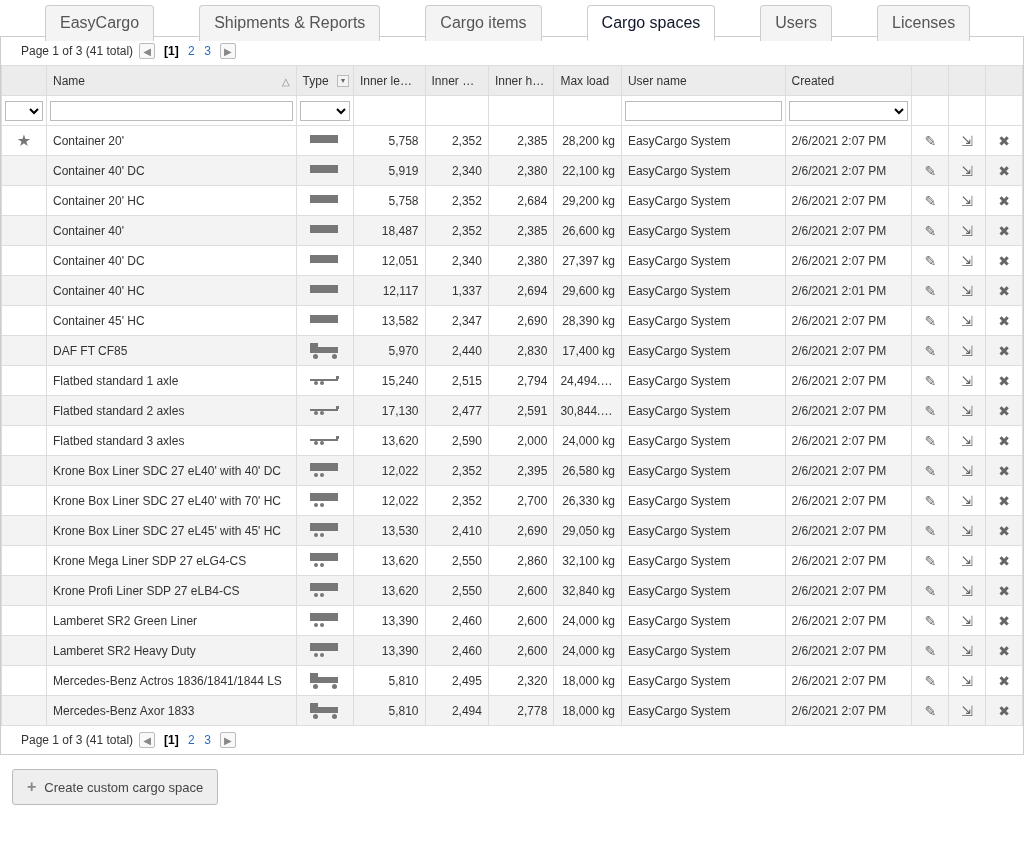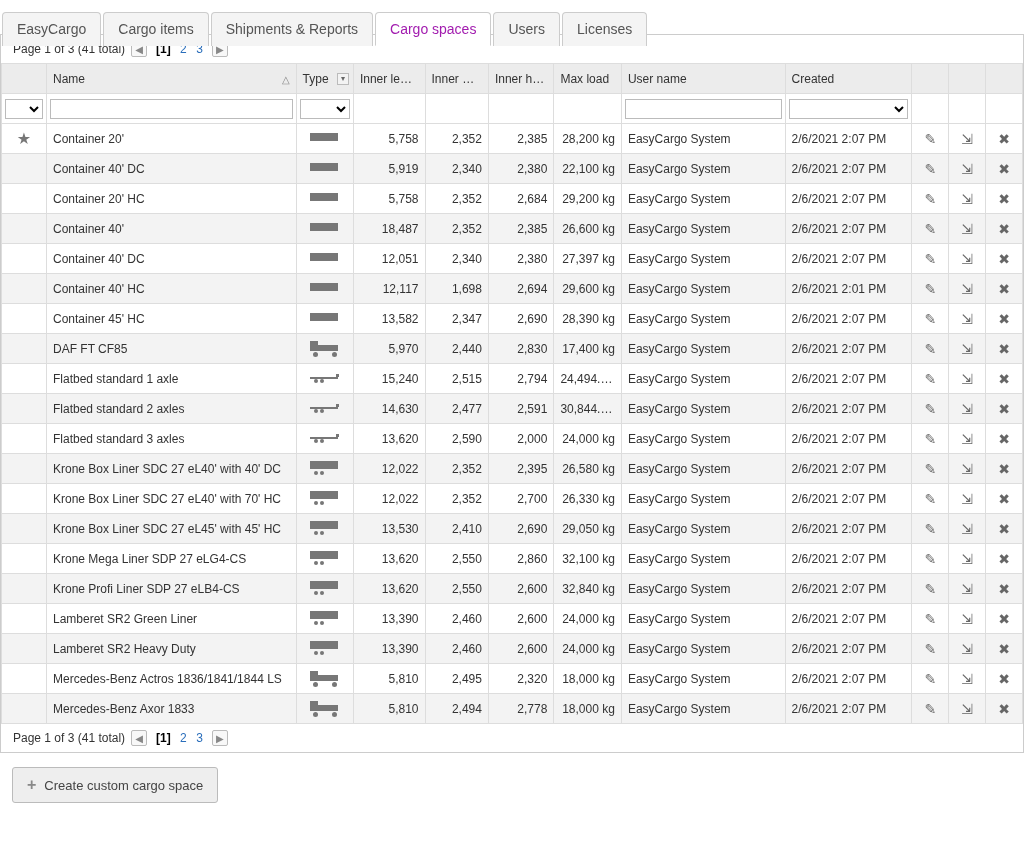--- a/index.html
+++ b/index.html
@@ -12,48 +12,49 @@
     width: 1024px;
   }
   
   .tabs {
     display: flex;
     border-bottom: 1px solid #ccc;
     padding: 0 2px;
   }
   .tab {
     padding: 8px 14px;
-    font-size: 14px;
+    font-size: 16px;
     color: #555;
     background: #f4f4f4;
     border: 1px solid #ccc;
     border-bottom: none;
     border-top-left-radius: 4px;
     border-top-right-radius: 4px;
     margin-right: 2px;
     cursor: pointer;
     position: relative;
-    top: 12px;
+    top: 5px;
+    margin-left: 43px;
   }
   .tab.active {
     background: #fff;
     border-bottom: 1px solid #fff;
-    color: #a21caf;
+    color: #0f172a;
   }
   
   .panel {
     border: 1px solid #ccc;
     border-top: none;
     margin: 0;
   }
   .pager {
     display: flex;
     align-items: center;
     gap: 6px;
-    padding: 6px 12px;
+    padding: 6px 20px;
     font-size: 12px;
     color: #333;
   }
   .pager .page-btn {
     display: inline-flex;
     align-items: center;
     justify-content: center;
     width: 16px;
     height: 16px;
     border: 1px solid #bbb;
@@ -199,22 +200,22 @@
   col.c-star{width:44px;} col.c-name{width:244px;} col.c-type{width:56px;}
   col.c-len{width:70px;} col.c-wid{width:62px;} col.c-hei{width:64px;}
   col.c-load{width:66px;} col.c-user{width:160px;} col.c-created{width:124px;}
   col.c-a1{width:36px;} col.c-a2{width:36px;} col.c-a3{width:36px;}
 </style>
 </head>
 <body>
 
 <div class="tabs" id="tabs">
     <div class="tab">EasyCargo</div>
+    <div class="tab">Shipments &amp; Reports</div>
     <div class="tab">Cargo items</div>
-    <div class="tab">Shipments &amp; Reports</div>
     <div class="tab active">Cargo spaces</div>
     <div class="tab">Users</div>
     <div class="tab">Licenses</div>
   </div>
 
 <div class="panel">
 
   <div class="pager">
     <span>Page 1 of 3 (41 total)</span>
     <span class="page-btn">◀</span>
@@ -336,21 +337,21 @@
           <td>2/6/2021 2:07 PM</td>
           <td class="ctr"><span class="act">✎</span></td>
           <td class="ctr"><span class="act">⇲</span></td>
           <td class="ctr"><span class="act">✖</span></td>
         </tr>
         <tr>
           <td class="ctr"></td>
           <td>Container 40' HC</td>
           <td class="ctr"><span class="type-icon"><div class="type-container"></div></span></td>
           <td class="num">12,117</td>
-          <td class="num">1,698</td>
+          <td class="num">1,337</td>
           <td class="num">2,694</td>
           <td class="num">29,600 kg</td>
           <td>EasyCargo System</td>
           <td>2/6/2021 2:01 PM</td>
           <td class="ctr"><span class="act">✎</span></td>
           <td class="ctr"><span class="act">⇲</span></td>
           <td class="ctr"><span class="act">✖</span></td>
         </tr>
         <tr>
           <td class="ctr"></td>
@@ -391,21 +392,21 @@
           <td>EasyCargo System</td>
           <td>2/6/2021 2:07 PM</td>
           <td class="ctr"><span class="act">✎</span></td>
           <td class="ctr"><span class="act">⇲</span></td>
           <td class="ctr"><span class="act">✖</span></td>
         </tr>
         <tr>
           <td class="ctr"></td>
           <td>Flatbed standard 2 axles</td>
           <td class="ctr"><span class="type-icon type-flatbed"><span class="hitch"></span><span class="wheel1"></span><span class="wheel2"></span></span></td>
-          <td class="num">14,630</td>
+          <td class="num">17,130</td>
           <td class="num">2,477</td>
           <td class="num">2,591</td>
           <td class="num">30,844.3 kg</td>
           <td>EasyCargo System</td>
           <td>2/6/2021 2:07 PM</td>
           <td class="ctr"><span class="act">✎</span></td>
           <td class="ctr"><span class="act">⇲</span></td>
           <td class="ctr"><span class="act">✖</span></td>
         </tr>
         <tr>

